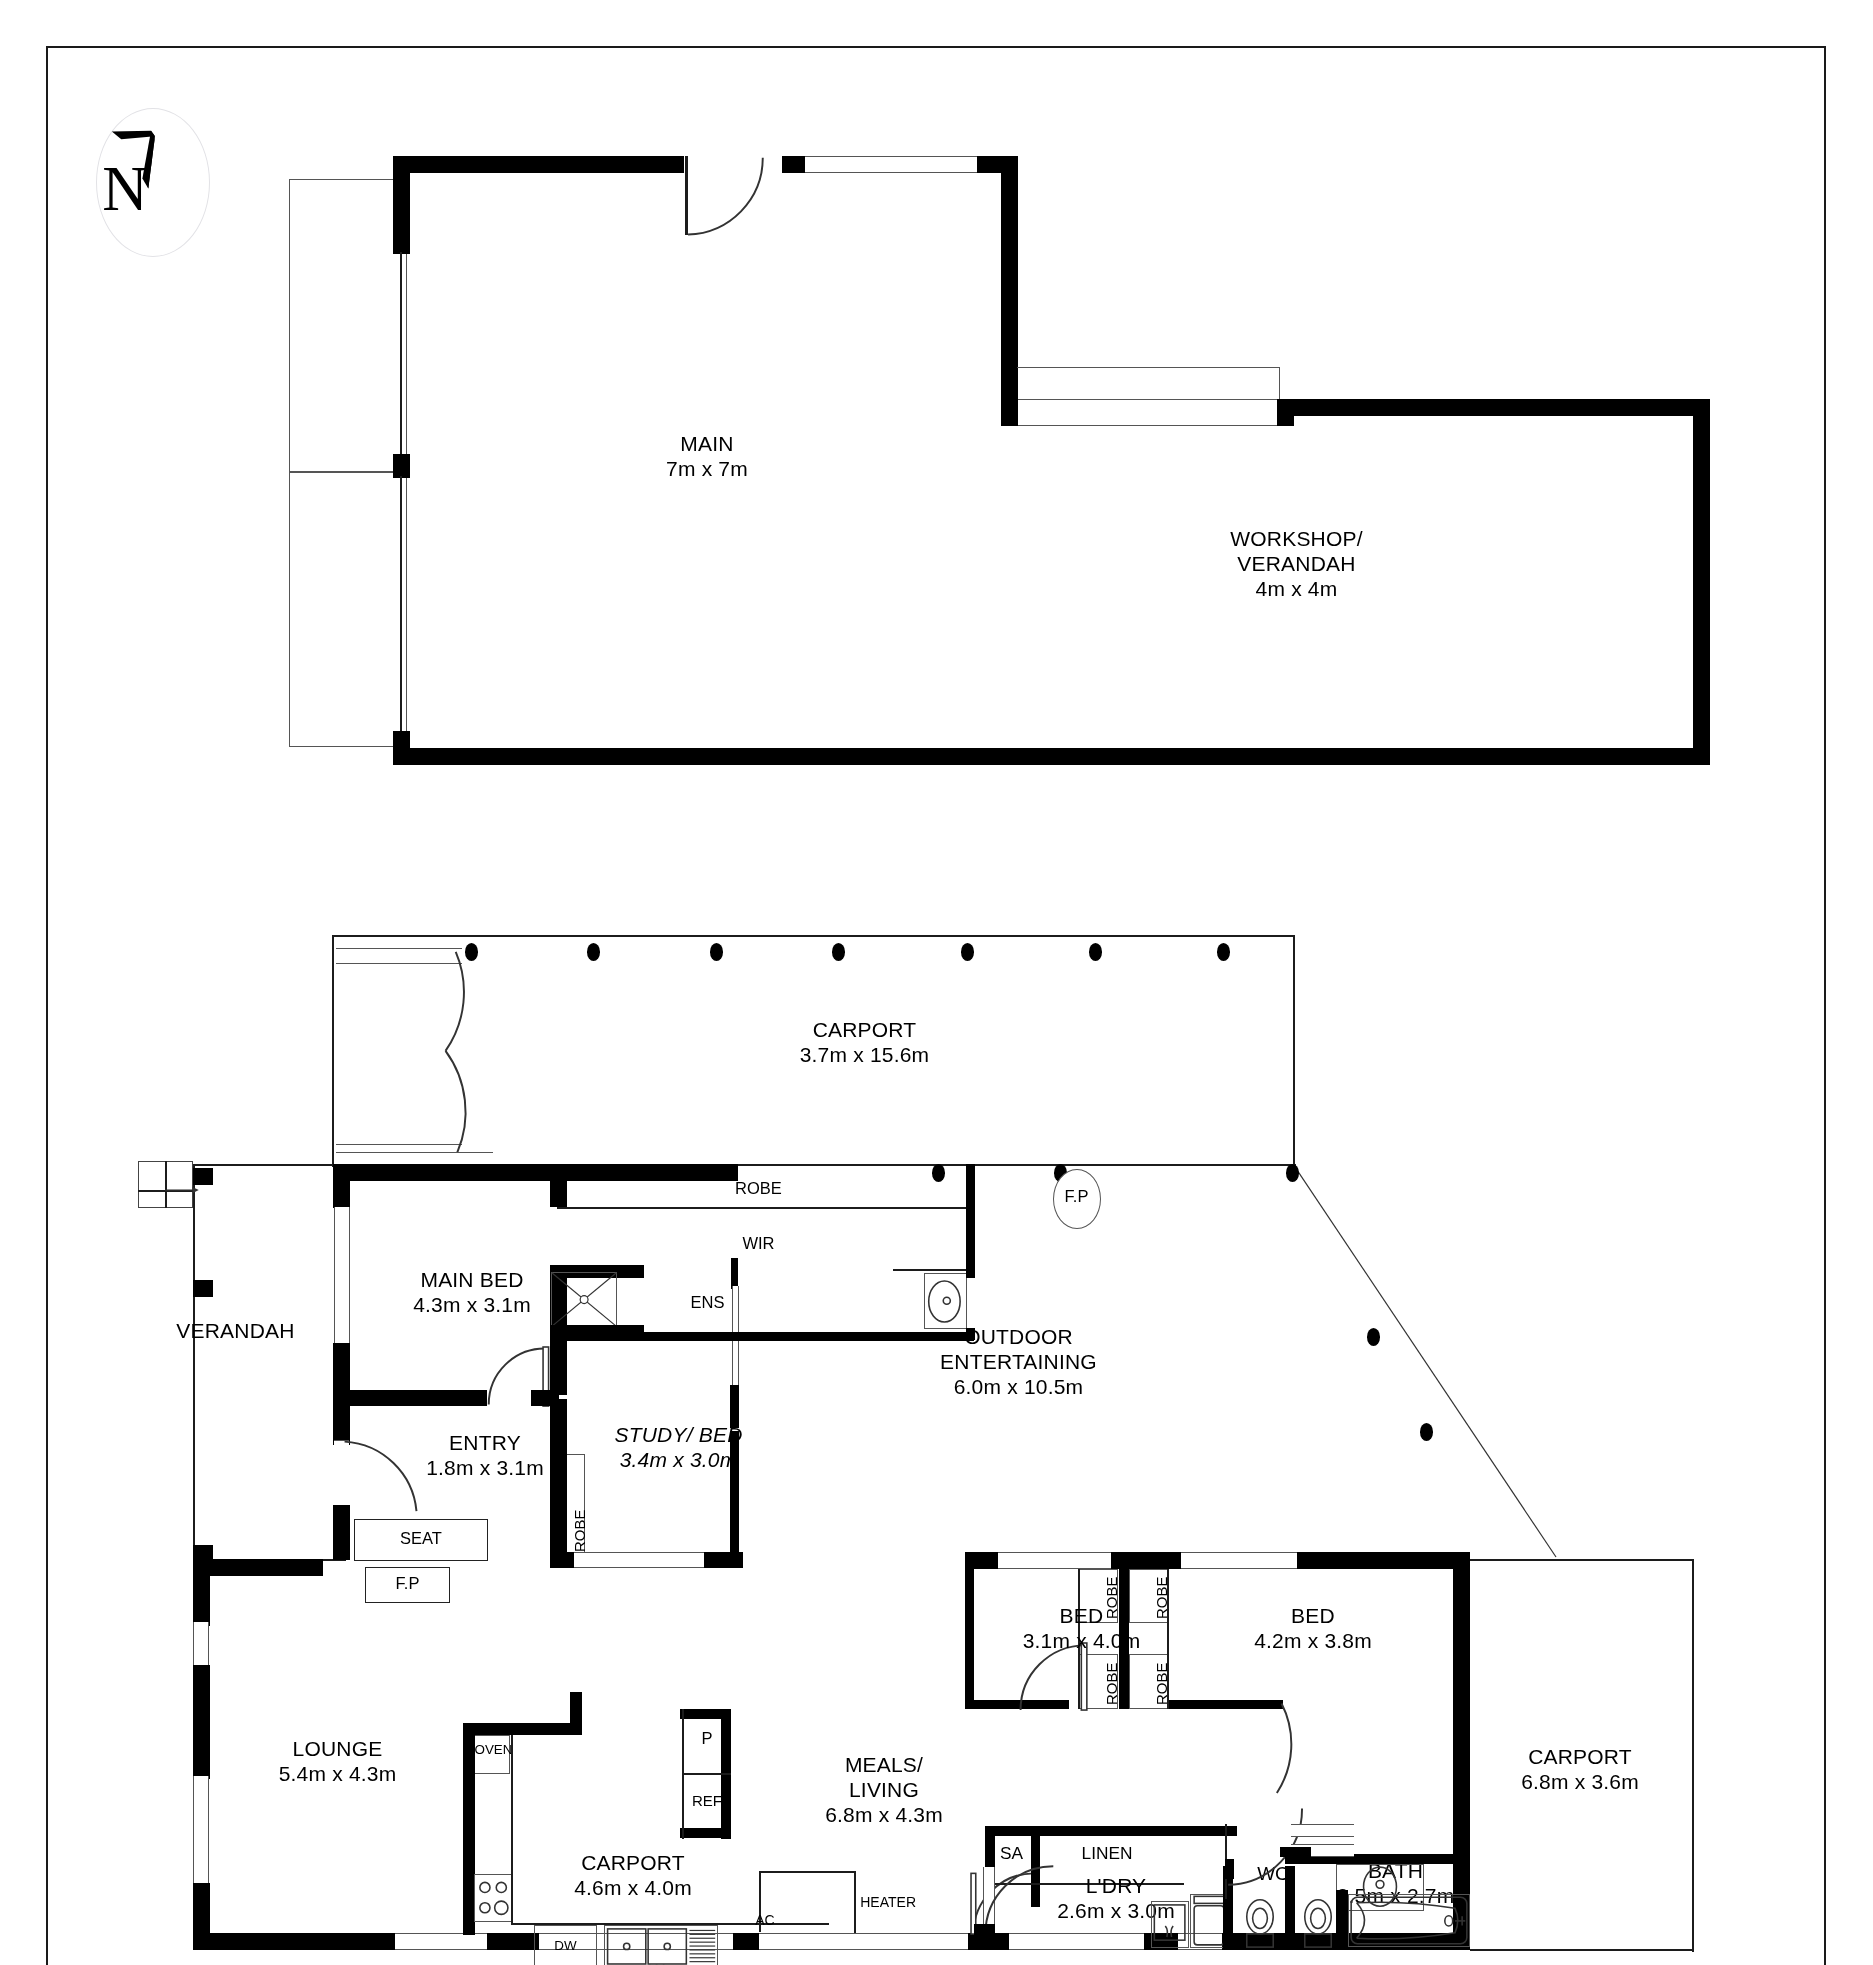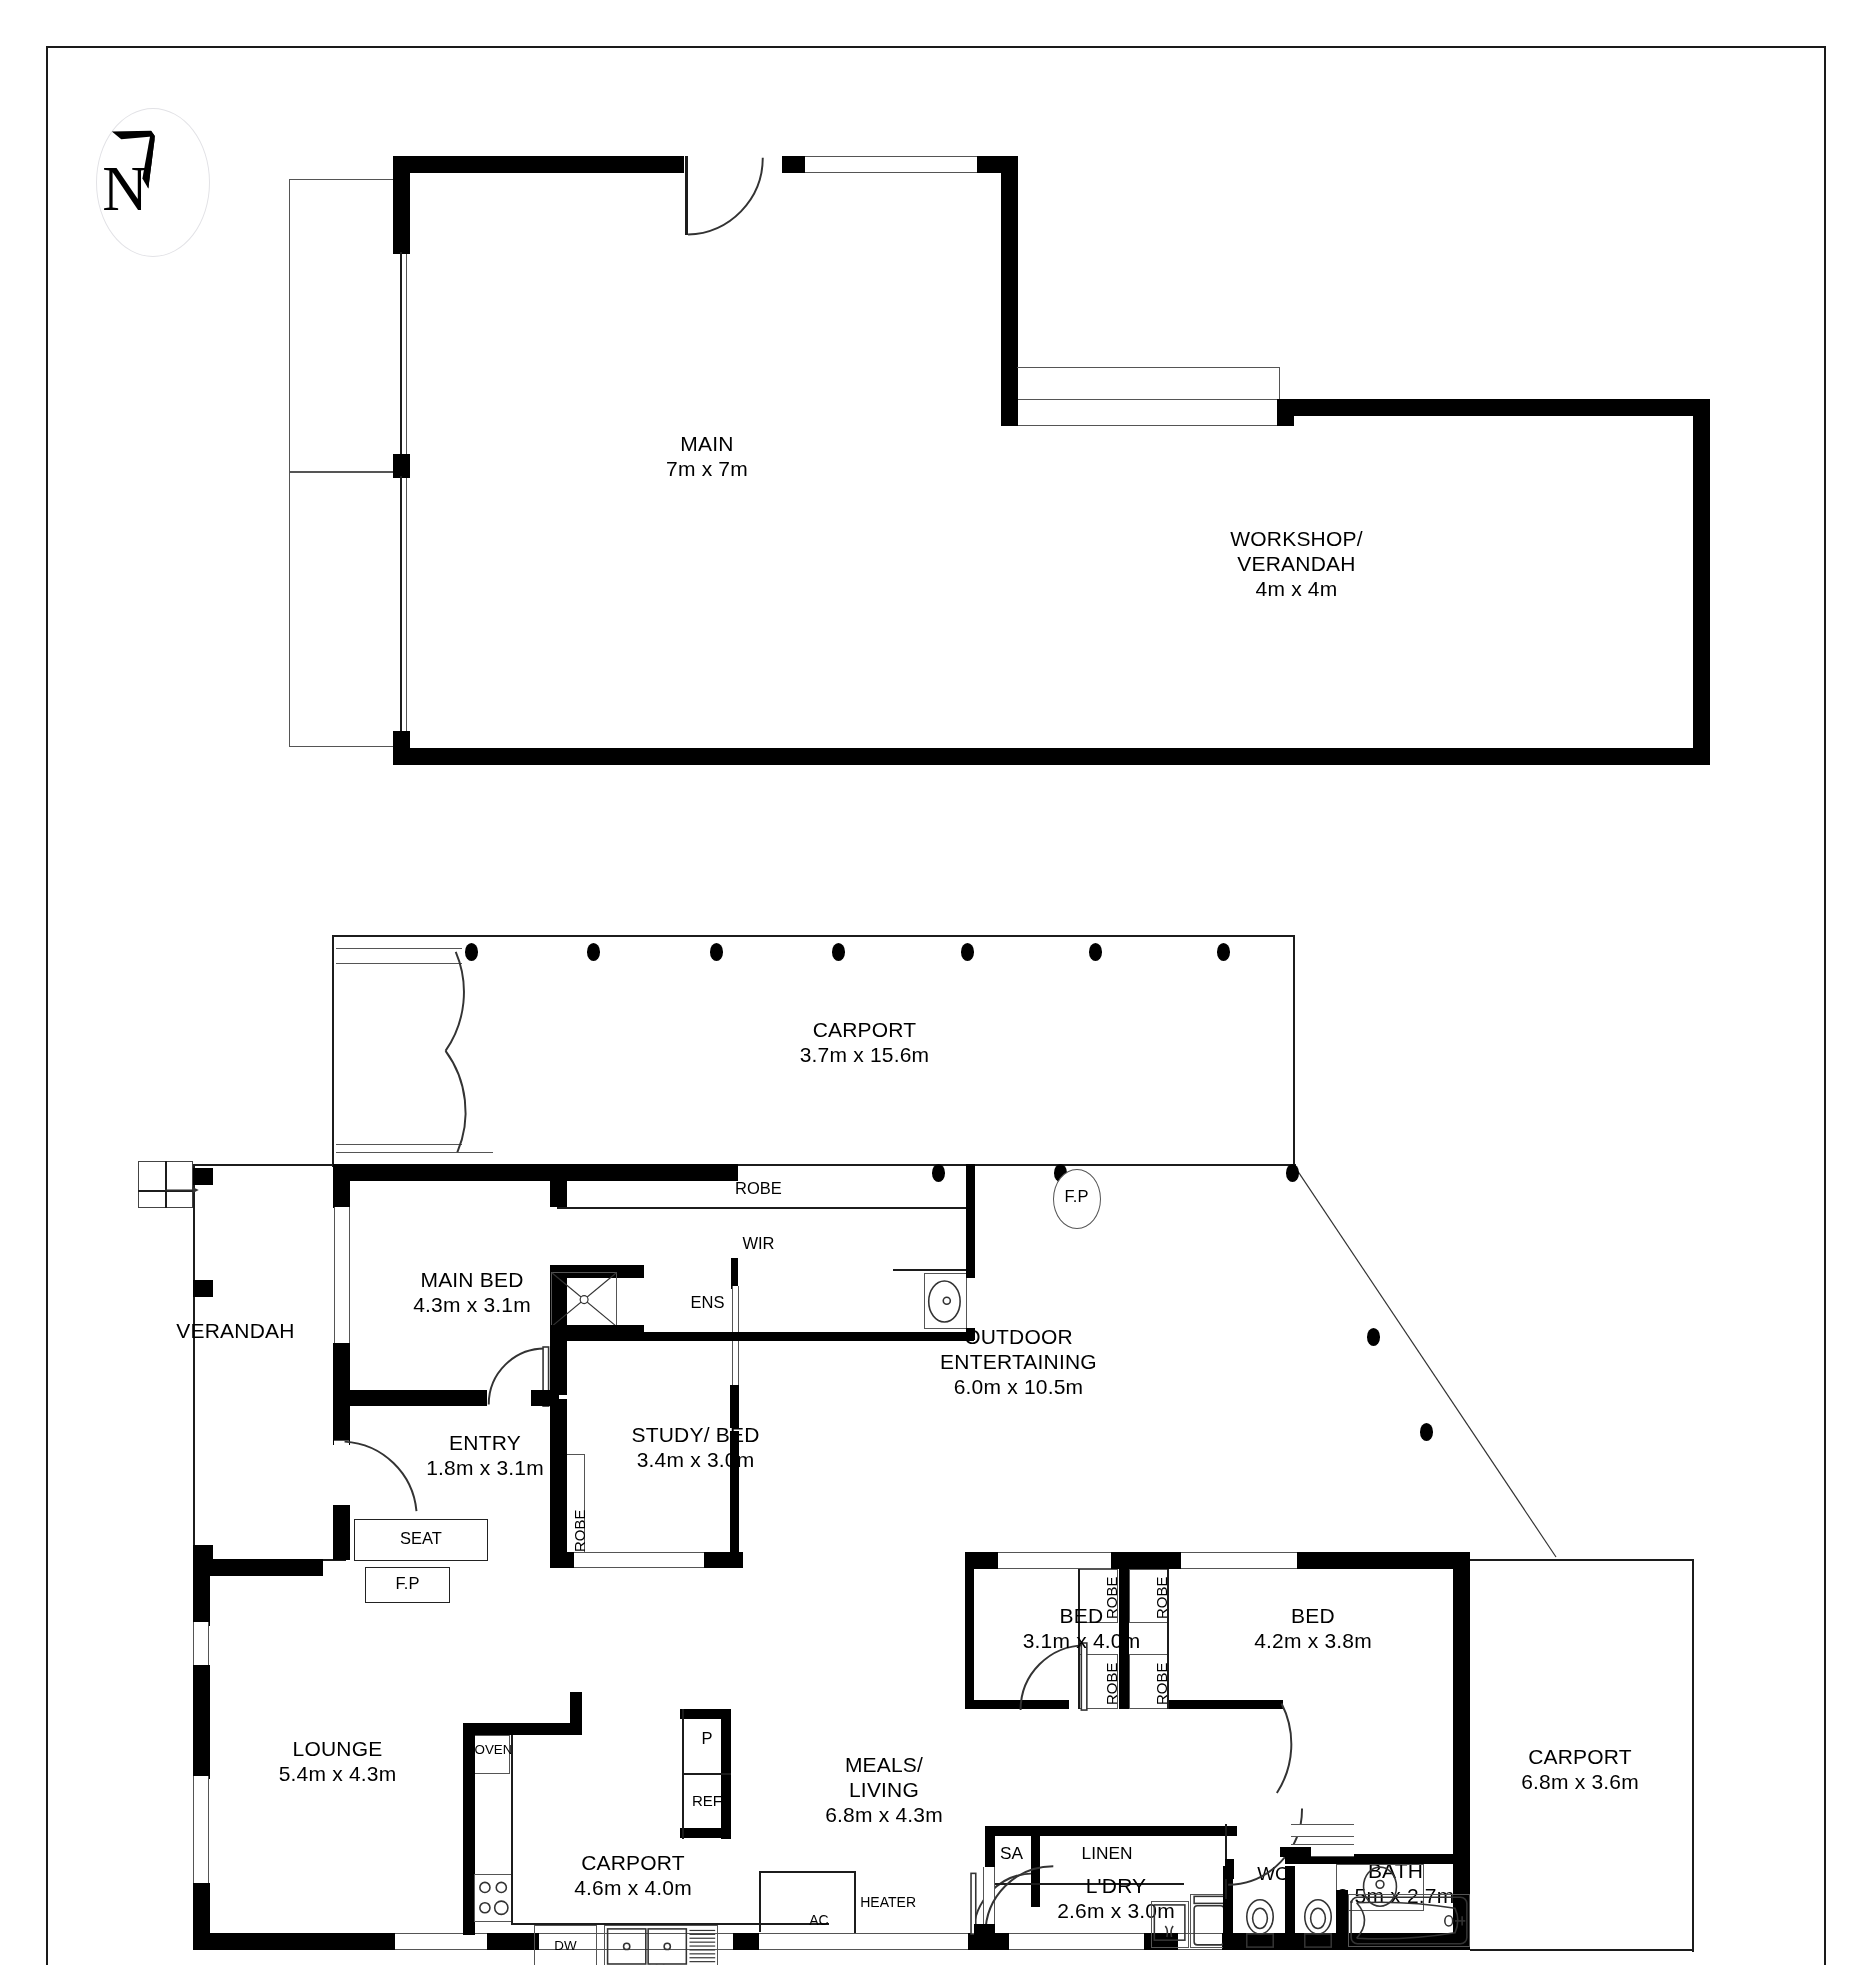--- a/index.html
+++ b/index.html
@@ -250,21 +250,21 @@
     <div class="small" style="left:354px;top:1529px;width:134px;">SEAT</div>
 
     <div class="box" style="left:365px;top:1567px;width:85px;height:36px;"></div>
     <div class="small" style="left:365px;top:1574px;width:85px;">F.P</div>
 
     <div class="lbl" style="left:354px;top:1268px;width:236px;">
       <span class="nm">MAIN BED</span>
       <span class="dm">4.3m x 3.1m</span>
     </div>
 
-    <div class="lbl" style="left:550px;top:1423px;width:291px;">
+    <div class="lbl" style="left:533px;top:1423px;width:291px;font-style:italic;">
       <span class="nm">STUDY/ BED</span>
       <span class="dm">3.4m x 3.0m</span>
     </div>
 
     <div class="boxnb" style="left:550px;top:1454px;width:35px;height:114px;border:1.2px solid #555;border-left:none;"></div>
     <div class="vtxt" style="left:571px;top:1552px;">ROBE</div>
     <div class="w" style="left:550px;top:1399px;width:16.5px;height:169px;"></div>
 
     <div class="w" style="left:550px;top:1552px;width:23.6px;height:15.7px;"></div>
     <div class="win" style="left:574px;top:1552px;width:130px;height:15.7px;"></div>
@@ -355,21 +355,21 @@
     <div class="w" style="left:680px;top:1828px;width:51px;height:10.2px;"></div>
     <div class="tl" style="left:682px;top:1709px;width:2px;height:130px;"></div>
     <div class="tl" style="left:682px;top:1773px;width:49px;height:2px;"></div>
     <div class="small" style="left:684px;top:1729px;width:46px;">P</div>
     <div class="small" style="left:684px;top:1792px;width:46px;font-size:15px;">REF</div>
 
     <div class="tl" style="left:759px;top:1871px;width:2px;height:61px;"></div>
     <div class="tl" style="left:759px;top:1871px;width:97px;height:2px;"></div>
     <div class="tl" style="left:854px;top:1871px;width:2px;height:62px;"></div>
     <div class="small" style="left:751px;top:1894px;width:165px;font-size:14px;text-align:right;">HEATER</div>
-    <div class="small" style="left:772px;top:1912px;width:94px;font-size:14px;">AC</div>
+    <div class="small" style="left:718px;top:1912px;width:94px;font-size:14px;">AC</div>
   </div>
 
   <div>
     <div class="lbl" style="left:762px;top:1753px;width:244px;">
       <span class="nm">MEALS/</span>
       <span class="nm">LIVING</span>
       <span class="dm">6.8m x 4.3m</span>
     </div>
 
     <svg width="71" height="67" style="left:971px;top:1871px;" viewBox="0 0 180 170">

